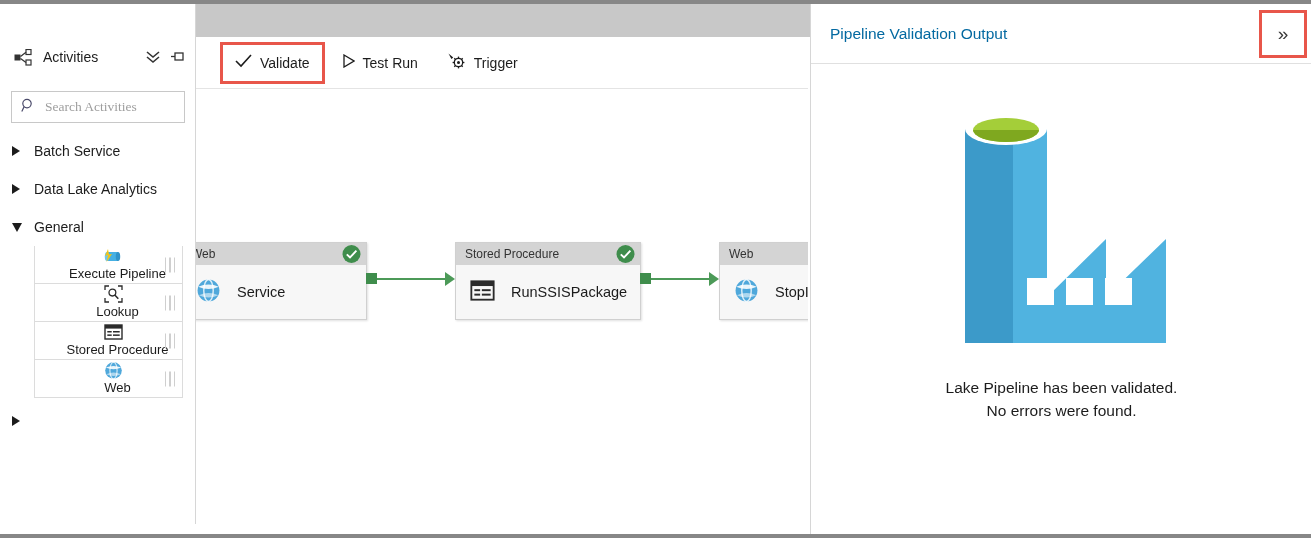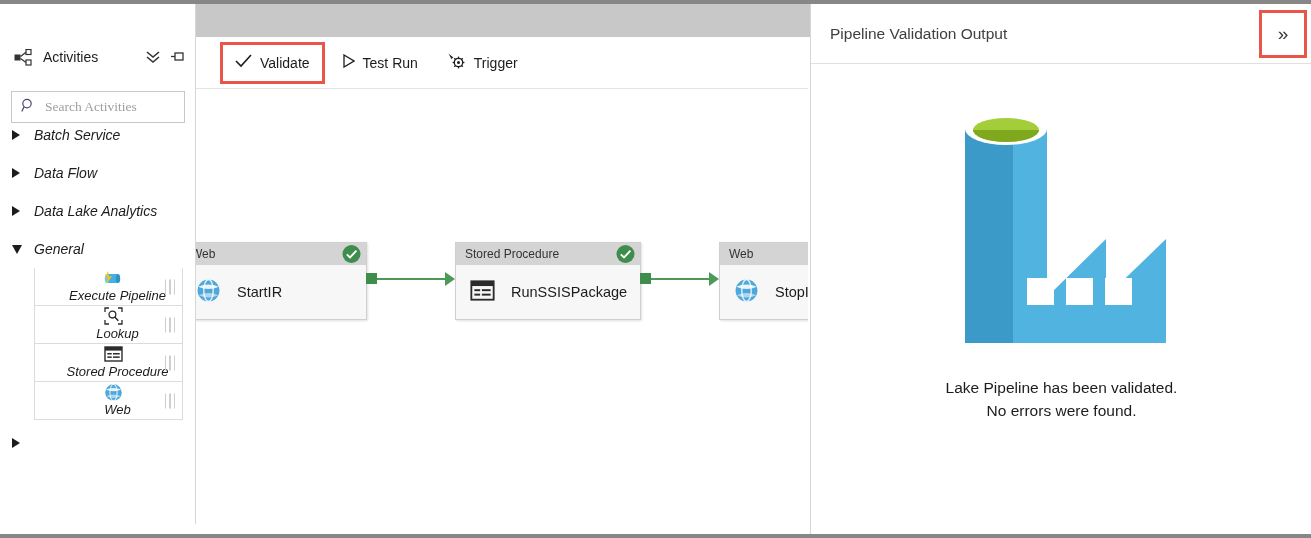--- a/index.html
+++ b/index.html
@@ -78,23 +78,22 @@
     font-family: Liberation Serif, serif;
     font-size: 13.5px;
     color: #1c1c1c;
     margin-left: 9px;
     width: 125px;
     background: transparent;
   }
   #search-box input::placeholder { color: #9e9e9e; }
 
   #tree {
-    position: absolute; left: 0; top: 112px;
+    position: absolute; left: 0; top: 128px;
     width: 195px;
-    font-style: italic;
   }
   .tree-group {
     display: flex; align-items: center;
     height: 38px;
     padding-left: 12px;
     cursor: pointer;
   }
   .tree-group .caret { width: 14px; flex: none; display:flex; align-items:center;}
   .tree-group .tg-label {
     font-size: 14px; color: #1c1c1c; margin-left: 8px;
@@ -214,21 +213,21 @@
   }
   #rp-header {
     position: absolute; left: 0; top: 0;
     width: 501px; height: 60px;
     background: #fff;
     border-bottom: 1px solid #e0e0e0;
     display: flex; align-items: center;
     padding-left: 19px;
   }
   #rp-header .rp-title {
-    font-size: 15.5px; color: #404040;
+    font-size: 15.5px; color: #0369a1;
   }
   #rp-collapse {
     position: absolute; right: 4px; top: 6px;
     width: 48px; height: 48px;
     border: 3px solid #e8564a;
     display: flex; align-items: center; justify-content: center;
     cursor: pointer;
     background: #fff;
     font-size: 19px; color: #3a3a3a;
   }
@@ -310,28 +309,20 @@
 
       <div class="tree-group">
         <span class="caret">
           <svg width="8" height="10" viewBox="0 0 8 10">
               <polygon points="0,0 8,5 0,10" fill="#1c1c1c"></polygon>
             </svg>
         </span>
         <span class="tg-label">Batch Service</span>
       </div>
 
-      <div class="tree-group">
-        <span class="caret">
-          <svg width="8" height="10" viewBox="0 0 8 10">
-              <polygon points="0,0 8,5 0,10" fill="#1c1c1c"></polygon>
-            </svg>
-        </span>
-        <span class="tg-label">Data Flow</span>
-      </div>
 
       <div class="tree-group">
         <span class="caret">
           <svg width="8" height="10" viewBox="0 0 8 10">
               <polygon points="0,0 8,5 0,10" fill="#1c1c1c"></polygon>
             </svg>
         </span>
         <span class="tg-label">Data Lake Analytics</span>
       </div>
 
@@ -484,21 +475,21 @@
         </div>
         <div class="node-body">
           <span>
             <svg width="25" height="25" viewBox="0 0 19 19">
               <circle cx="9.5" cy="9.5" r="8.3" fill="#4fa8db"></circle>
               <path d="M1.6 6.6 Q9.5 3.2 17.4 6.6 Q9.5 10 1.6 6.6 Z" fill="#ffffff" opacity="0.88"></path>
               <path d="M2.2 13.2 Q9.5 9.6 17 13.2 Q9.5 16.6 2.2 13.2 Z" fill="#ffffff" opacity="0.55"></path>
               <ellipse cx="9.5" cy="9.5" rx="3.6" ry="8.3" fill="none" stroke="#ffffff" stroke-width="1.1" opacity="0.8"></ellipse>
             </svg>
           </span>
-          <span class="nb-label">StartIR</span>
+          <span class="nb-label">Service</span>
         </div>
       </div>
 
       <div class="link-src" style="left:170px; top:183px;"></div>
       <div class="link-line" style="left:181px; top:187.5px; width:68px;"></div>
       <div class="link-arrow" style="left:249px; top:181.5px;"></div>
 
       <div class="node" style="left:259px; top:152px; width:186px;">
         <div class="node-head">
           <span class="nh-title">Stored Procedure</span>

